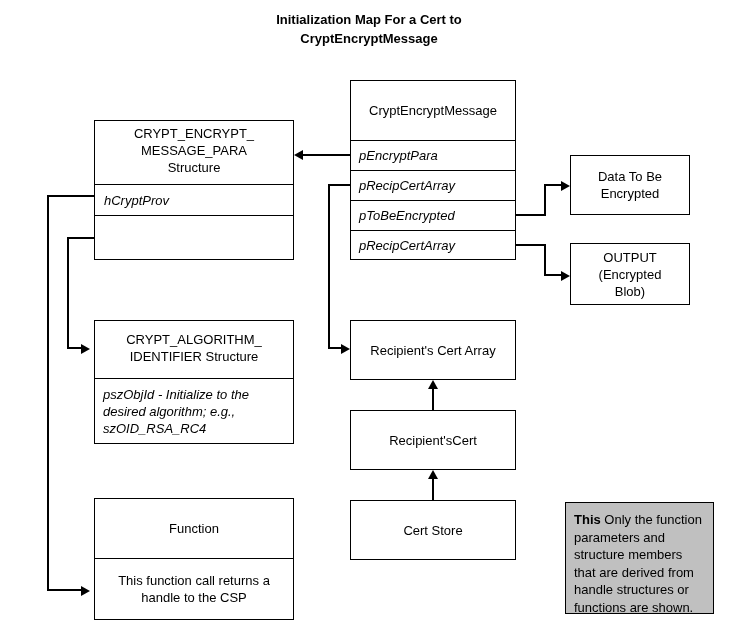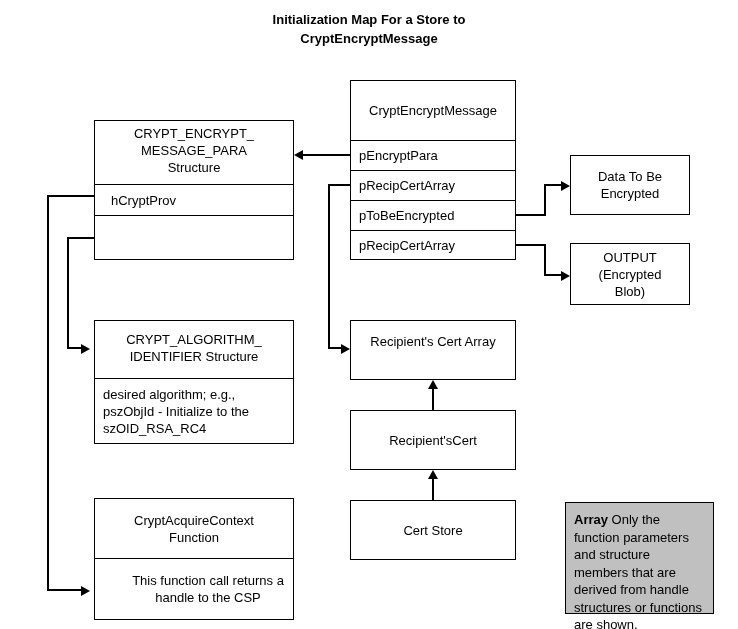--- a/index.html
+++ b/index.html
@@ -43,20 +43,21 @@
     line-height: 17px;
   }
   .cell.center {
     justify-content: center;
     text-align: center;
   }
   .cell.left {
     justify-content: flex-start;
     text-align: center;
     padding-left: 8px;
+    font-style: italic;
   }
   .hr {
     position: absolute;
     height: 1px;
     background: #000000;
   }
   .line-h {
     position: absolute;
     height: 2px;
     background: #000000;
@@ -98,21 +99,21 @@
   .note b {
     font-weight: bold;
   }
 </style>
 </head>
 <body>
 
 <div id="canvas">
 
   <div class="title">
-    <div>Initialization Map For a Store to</div>
+    <div>Initialization Map For a Cert to</div>
     <div>CryptEncryptMessage</div>
   </div>
 
   <div class="box" style="left:350px; top:80px; width:166px; height:180px;"></div>
   <div class="cell center" style="left:351px; top:81px; width:164px; height:59px;">CryptEncryptMessage</div>
   <div class="hr" style="left:350px; top:140px; width:166px;"></div>
   <div class="cell left" style="left:351px; top:141px; width:164px; height:29px;">pEncryptPara</div>
   <div class="hr" style="left:350px; top:170px; width:166px;"></div>
   <div class="cell left" style="left:351px; top:171px; width:164px; height:29px;">pRecipCertArray</div>
   <div class="hr" style="left:350px; top:200px; width:166px;"></div>
@@ -120,70 +121,69 @@
   <div class="hr" style="left:350px; top:230px; width:166px;"></div>
   <div class="cell left" style="left:351px; top:231px; width:164px; height:29px;">pRecipCertArray</div>
 
   <div class="box" style="left:94px; top:120px; width:200px; height:140px;"></div>
   <div class="cell center" style="left:95px; top:121px; width:198px; height:58px; flex-direction:column;">
     <div>CRYPT_ENCRYPT_</div>
     <div>MESSAGE_PARA</div>
     <div>Structure</div>
   </div>
   <div class="hr" style="left:94px; top:184px; width:200px;"></div>
-  <div class="cell left" style="left:103px; top:185px; width:198px; height:30px;">hCryptProv</div>
+  <div class="cell left" style="left:96px; top:185px; width:198px; height:30px;">hCryptProv</div>
   <div class="hr" style="left:94px; top:215px; width:200px;"></div>
 
   <div class="box" style="left:94px; top:320px; width:200px; height:124px;"></div>
   <div class="cell center" style="left:95px; top:321px; width:198px; height:53px; flex-direction:column;text-align:right;">
     <div>CRYPT_ALGORITHM_</div>
     <div>IDENTIFIER Structure</div>
   </div>
   <div class="hr" style="left:94px; top:378px; width:200px;"></div>
   <div class="cell left" style="left:95px; top:379px; width:198px; height:64px; flex-direction:column; align-items:flex-start; justify-content:center;">
+    <div>pszObjId - Initialize  to the</div>
     <div>desired algorithm; e.g.,</div>
-    <div>pszObjId - Initialize  to the</div>
     <div>szOID_RSA_RC4</div>
   </div>
 
   <div class="box" style="left:94px; top:498px; width:200px; height:122px;"></div>
   <div class="cell center" style="left:95px; top:499px; width:198px; height:59px; flex-direction:column;">
-    <div>CryptAcquireContext</div>
     <div>Function</div>
   </div>
   <div class="hr" style="left:94px; top:558px; width:200px;"></div>
-  <div class="cell center" style="left:109px; top:559px; width:198px; height:60px; flex-direction:column;">
+  <div class="cell center" style="left:95px; top:559px; width:198px; height:60px; flex-direction:column;">
     <div>This function call returns a</div>
     <div>handle to the CSP</div>
   </div>
 
   <div class="box" style="left:570px; top:155px; width:120px; height:60px;"></div>
   <div class="cell center" style="left:571px; top:156px; width:118px; height:58px; flex-direction:column;text-align:right;">
     <div>Data To Be</div>
     <div>Encrypted</div>
   </div>
 
   <div class="box" style="left:570px; top:243px; width:120px; height:62px;"></div>
   <div class="cell center" style="left:571px; top:244px; width:118px; height:60px; flex-direction:column;">
     <div>OUTPUT</div>
     <div>(Encrypted</div>
     <div>Blob)</div>
   </div>
 
   <div class="box" style="left:350px; top:320px; width:166px; height:60px;"></div>
-  <div class="cell center" style="left:351px; top:312px; width:164px; height:58px;text-align:center;">Recipient's Cert Array</div>
+  <div class="cell center" style="left:351px; top:321px; width:164px; height:58px;text-align:center;">Recipient's Cert Array</div>
 
   <div class="box" style="left:350px; top:410px; width:166px; height:60px;"></div>
   <div class="cell center" style="left:351px; top:411px; width:164px; height:58px;">Recipient'sCert</div>
 
   <div class="box" style="left:350px; top:500px; width:166px; height:60px;"></div>
   <div class="cell center" style="left:351px; top:501px; width:164px; height:58px;">Cert Store</div>
 
   <div class="note" style="left:565px; top:502px; width:149px; height:112px;">
-    <b>Array</b><span>  Only the function parameters and structure members that are derived from handle structures or functions are shown.</span>
+    <b>This</b><span>  Only the function parameters and structure members that are derived from handle structures or functions are shown.</span>
   </div>
 
   <div class="line-h" style="left:303px; top:154px; width:48px;"></div>
   <div class="arrow arrow-left" style="left:294px; top:150px;"></div>
 
   <div class="line-h" style="left:328px; top:184px; width:23px;"></div>
   <div class="line-v" style="left:328px; top:184px; height:165px;"></div>
   <div class="line-h" style="left:328px; top:347px; width:13px;"></div>
   <div class="arrow arrow-right" style="left:341px; top:344px;"></div>
 

